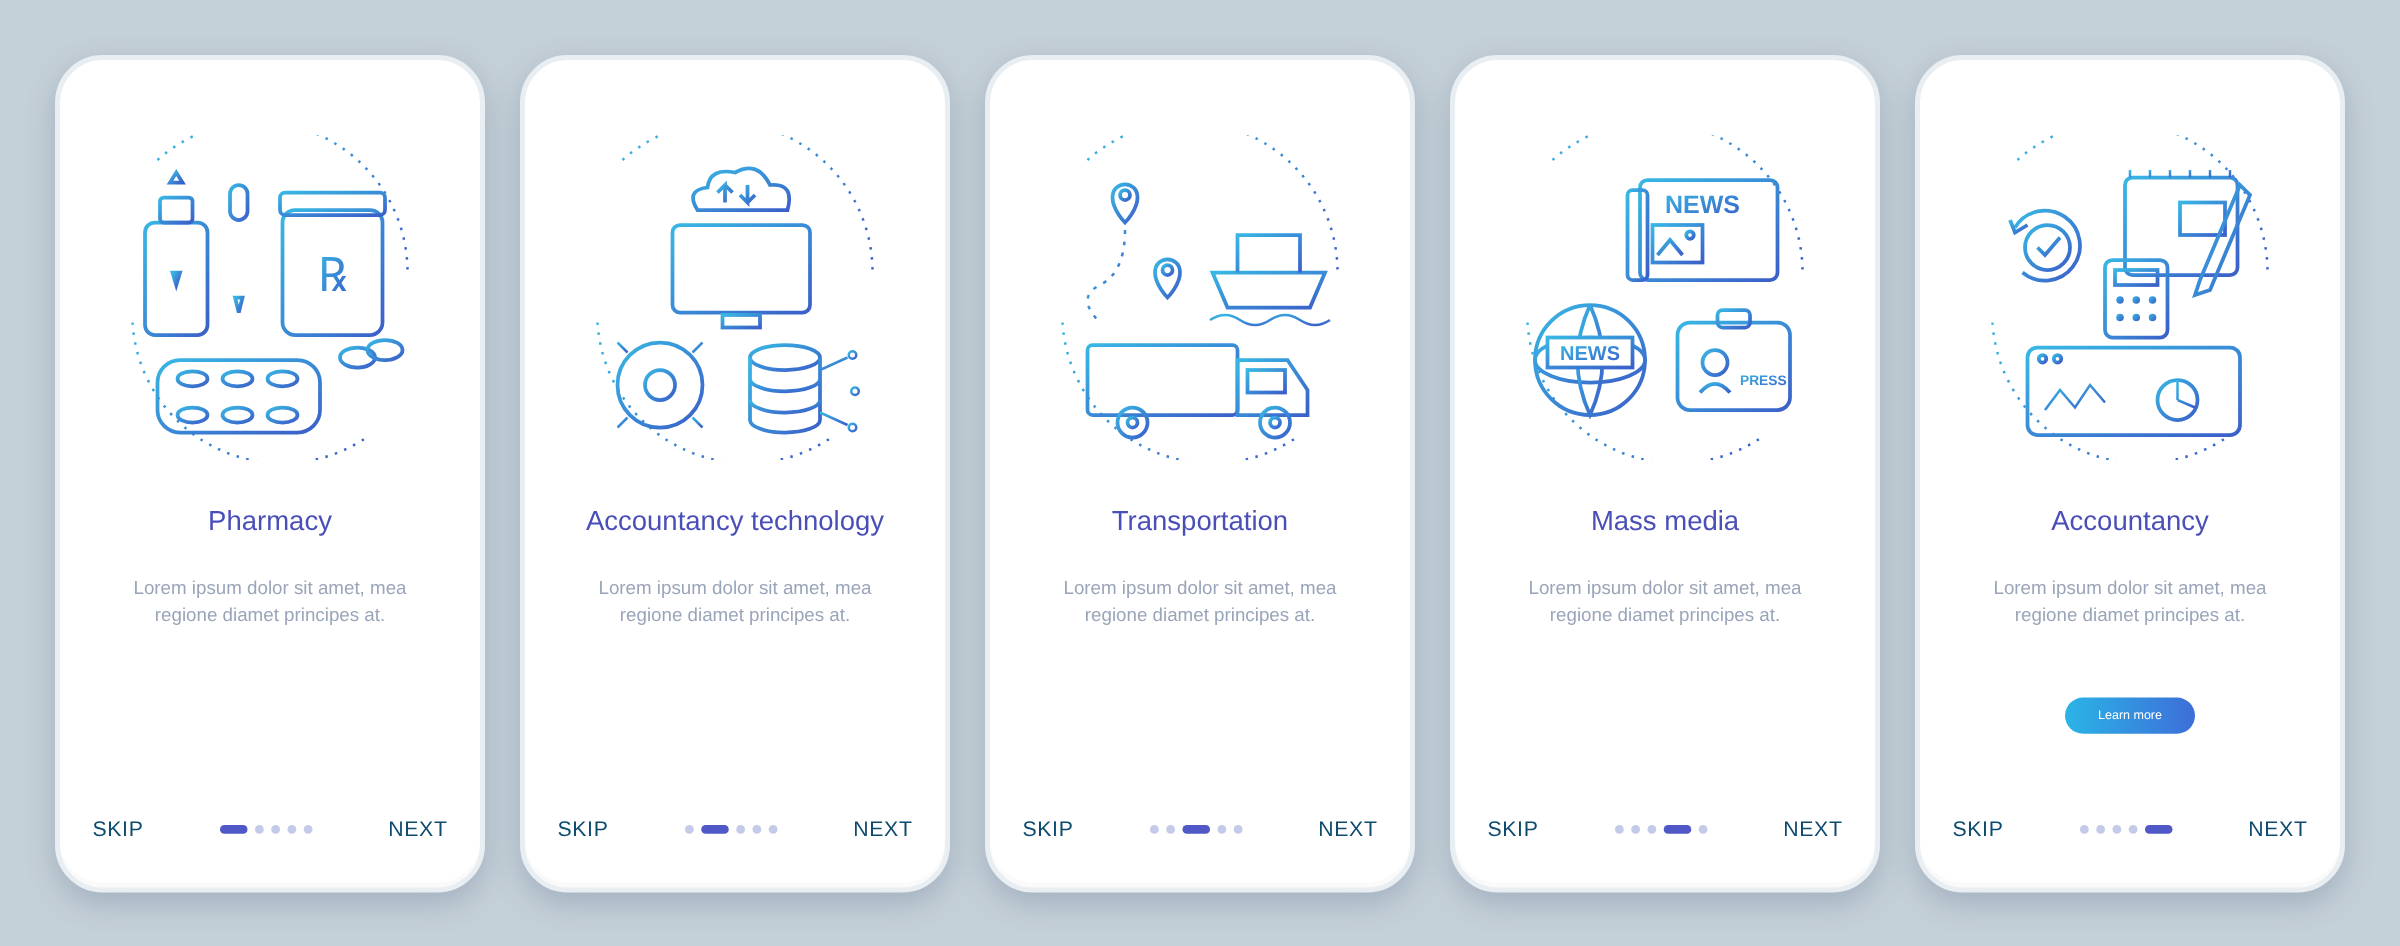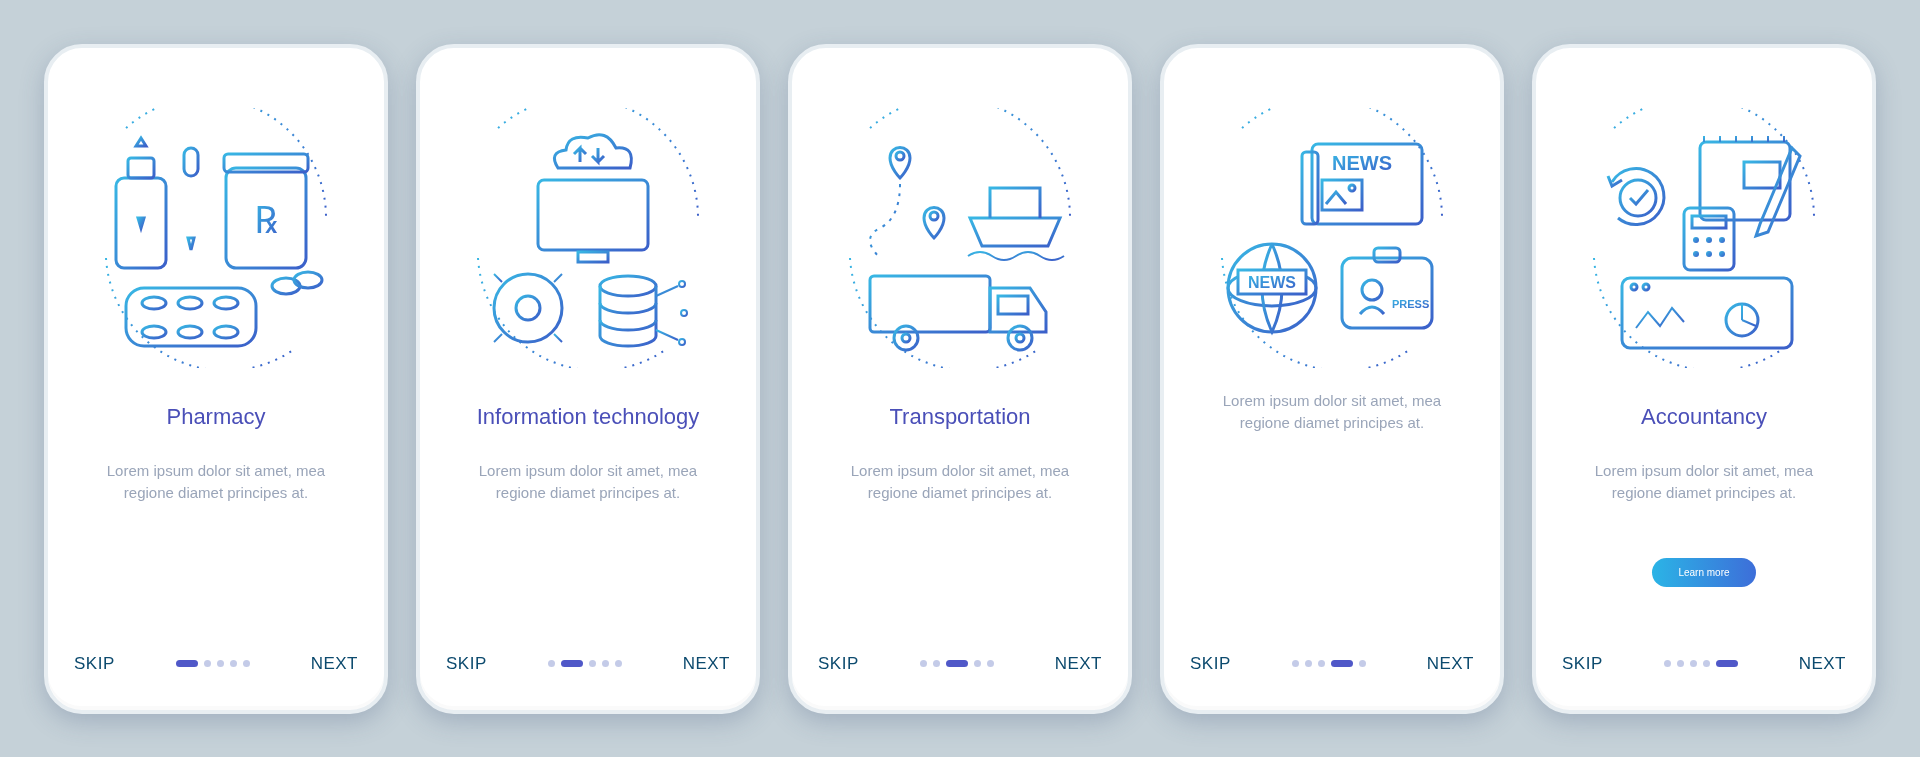--- a/index.html
+++ b/index.html
@@ -197,21 +197,21 @@
             <line x1="198" y1="188" x2="220" y2="178"></line>
             <circle cx="224" cy="176" r="3"></circle>
         <line x1="198" y1="205" x2="222" y2="205"></line>
             <circle cx="226" cy="205" r="3"></circle>
         <line x1="198" y1="222" x2="220" y2="232"></line>
             <circle cx="224" cy="234" r="3"></circle>
           </g>
       </g>
     </svg>
   </div>
-  <div class="title">Information technology</div>
+  <div class="title">Accountancy technology</div>
   <div class="desc">Lorem ipsum dolor sit amet, mea regione diamet principes at.</div>
   <div class="nav">
     <button class="nav-btn">SKIP</button>
     <div class="dots">
       <span class="dot"></span>
         <span class="dot active"></span>
         <span class="dot"></span>
         <span class="dot"></span>
         <span class="dot"></span>
     </div>
@@ -289,20 +289,21 @@
         <rect x="140" y="150" width="90" height="70" rx="10"></rect>
         <rect x="172" y="140" width="26" height="14" rx="4"></rect>
         <circle cx="170" cy="182" r="10"></circle>
           <path d="M158 206 Q170 192 182 206"></path>
         <text x="190" y="200" font-size="11" fill="url(#g1)" stroke="none" font-weight="bold">PRESS</text>
         <line x1="190" y1="170" x2="222" y2="170" stroke-width="2"></line>
           <line x1="190" y1="180" x2="222" y2="180" stroke-width="2"></line>
       </g>
     </svg>
   </div>
+  <div class="title">Mass media</div>
   <div class="desc">Lorem ipsum dolor sit amet, mea regione diamet principes at.</div>
   <div class="nav">
     <button class="nav-btn">SKIP</button>
     <div class="dots">
       <span class="dot"></span>
         <span class="dot"></span>
         <span class="dot"></span>
         <span class="dot active"></span>
         <span class="dot"></span>
     </div>

